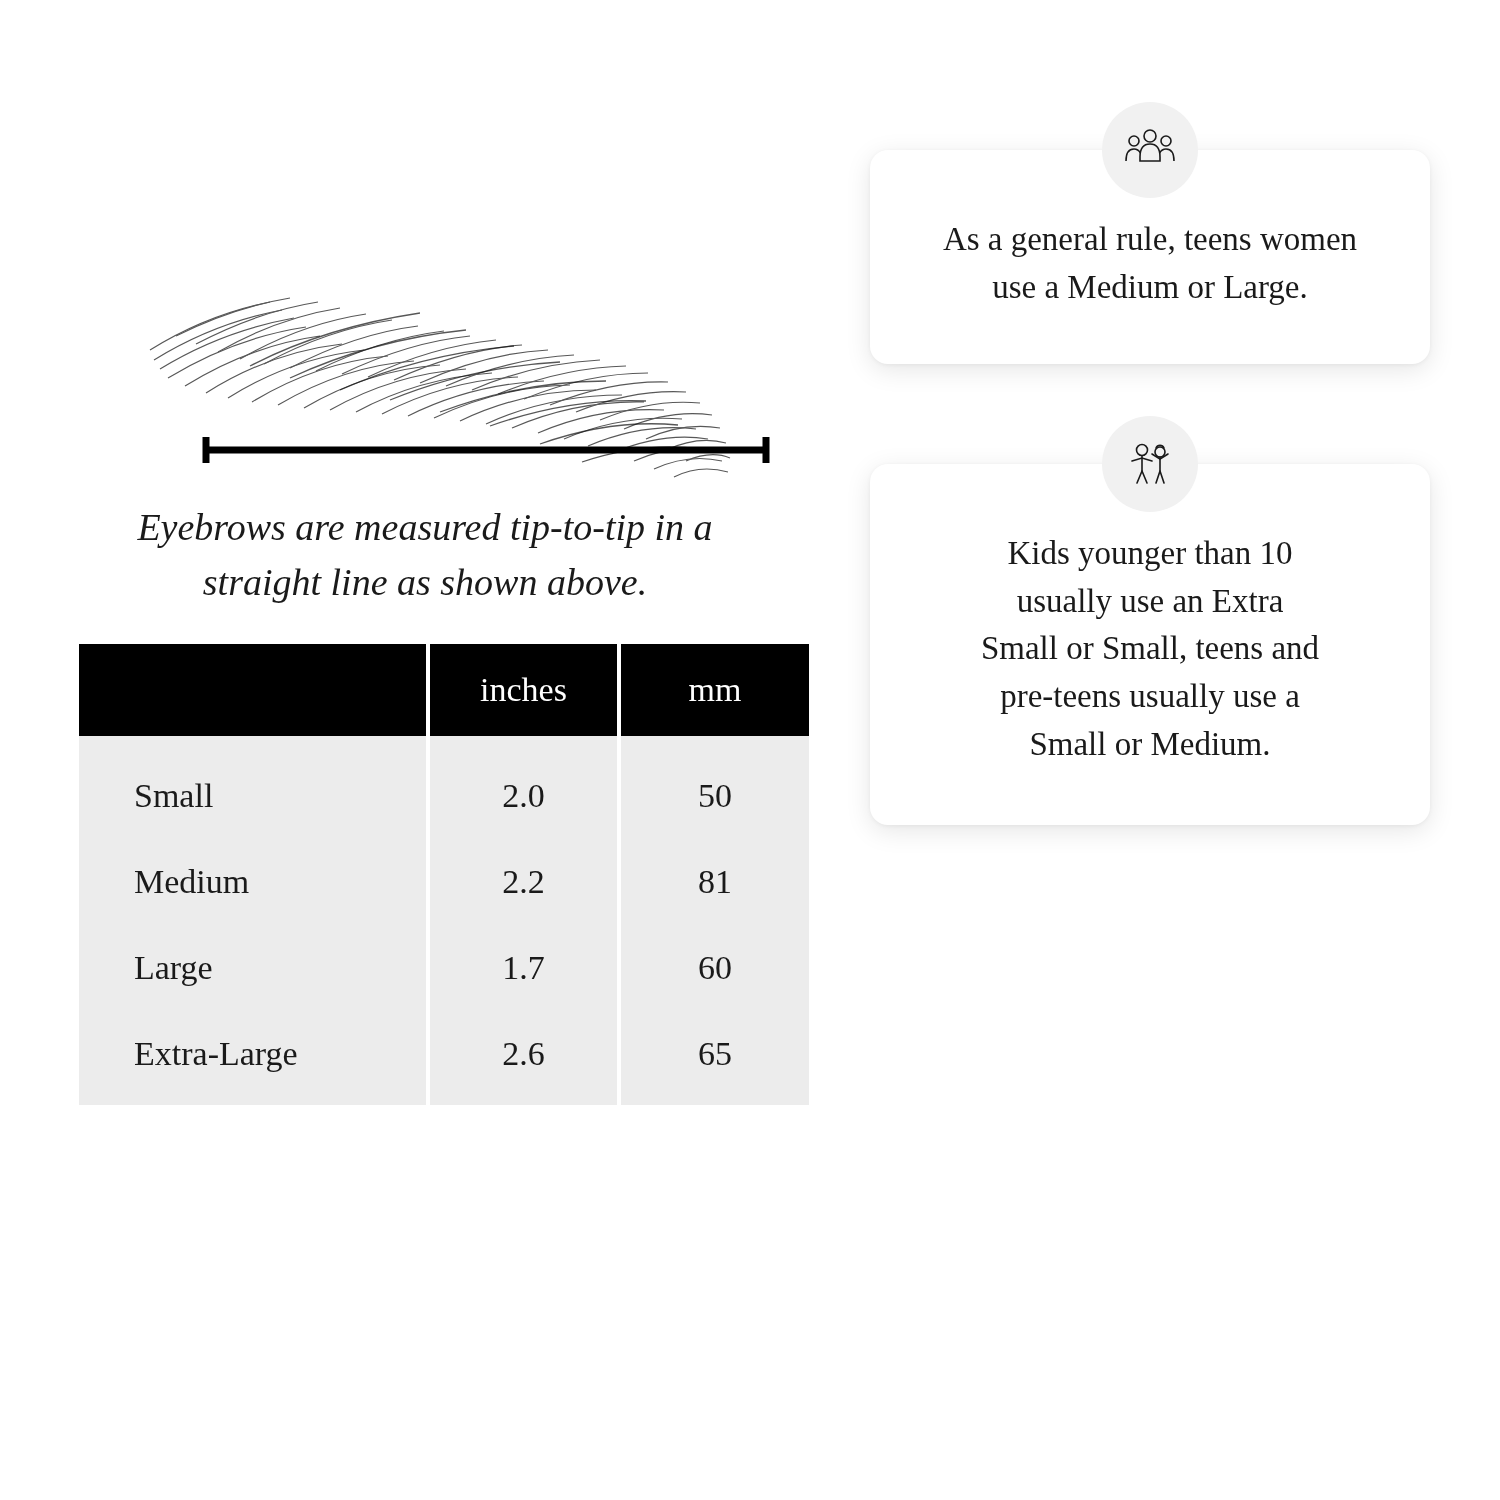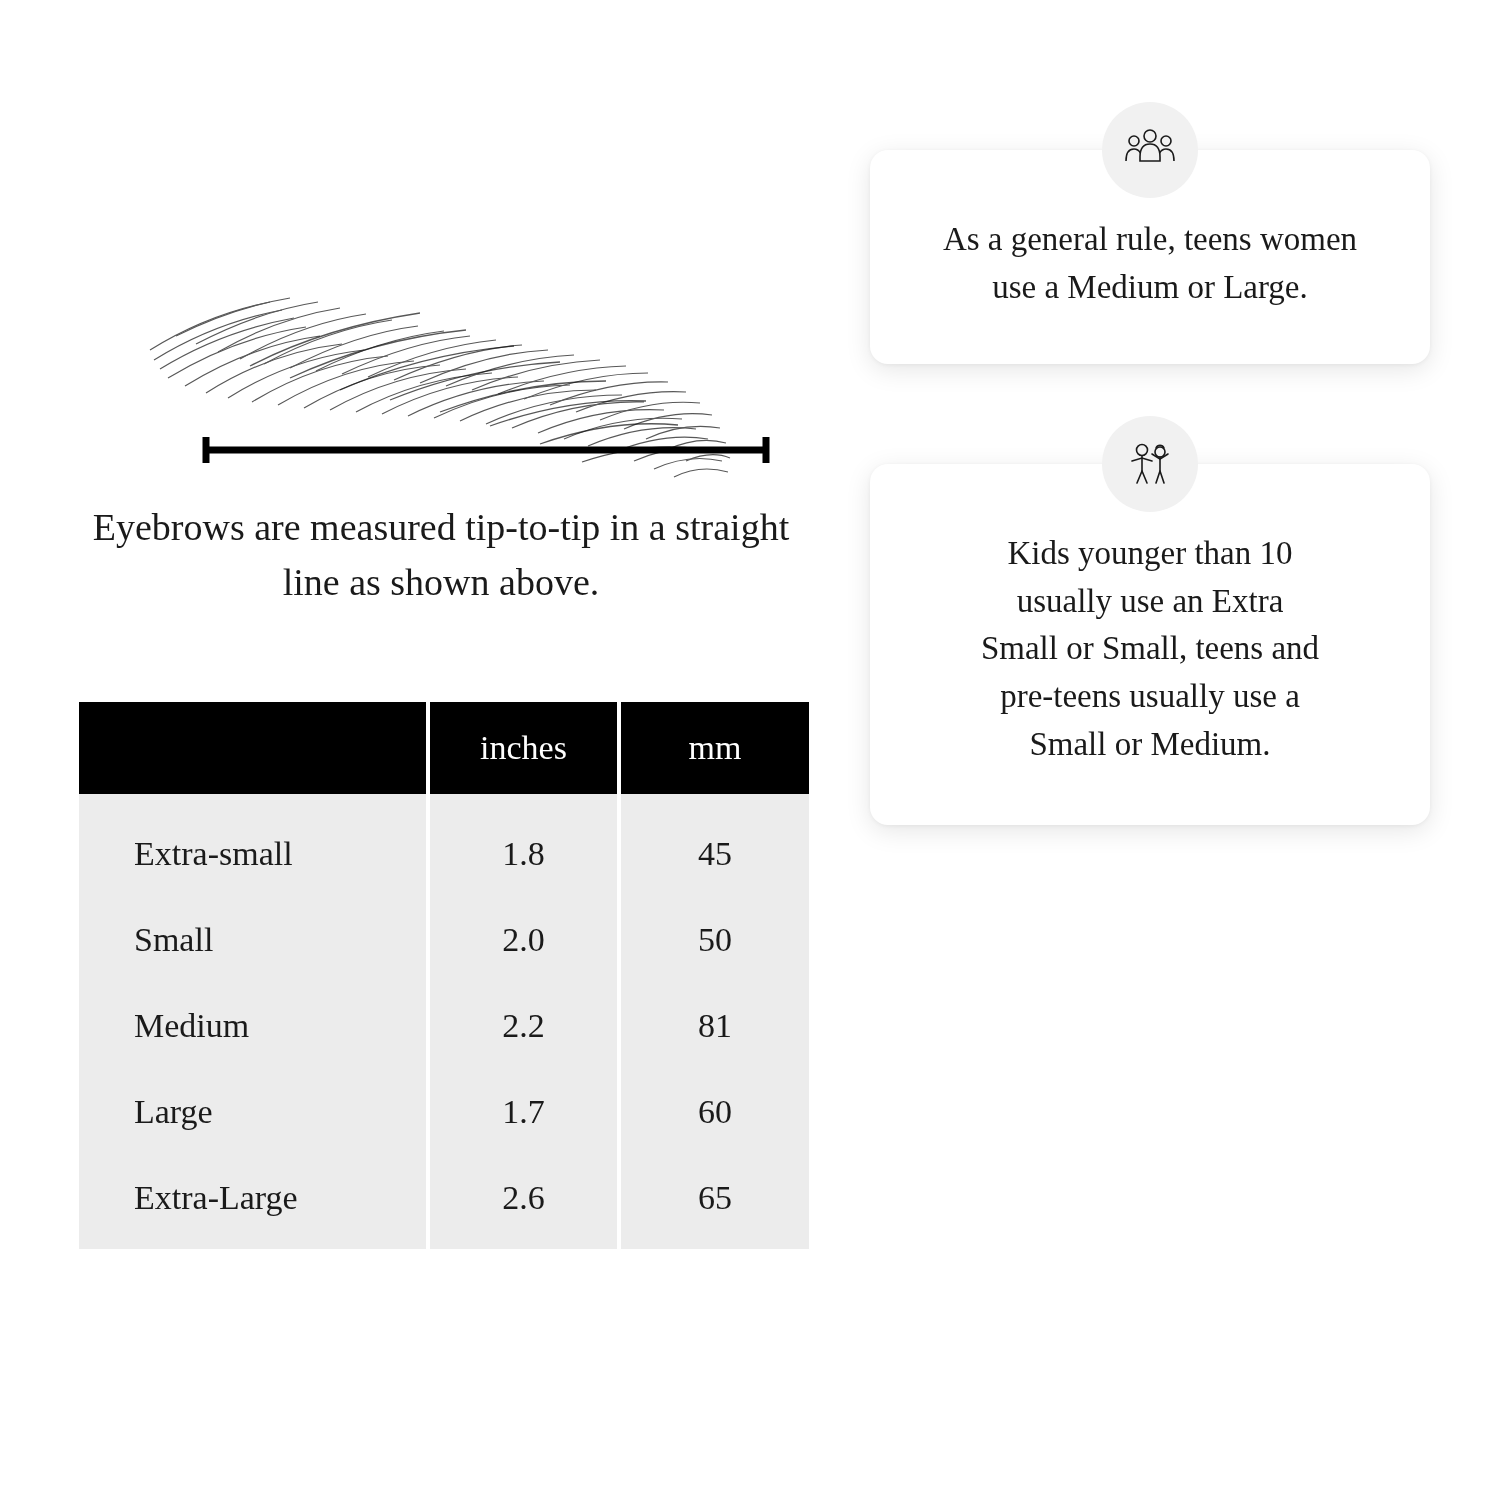--- a/index.html
+++ b/index.html
@@ -49,26 +49,27 @@
     height: 30px;
   }
 
   .caption {
     margin-top: 20px;
     text-align: center;
     font-size: 38px;
     line-height: 1.45;
     color: #1a1a1a;
     width: 700px;
-    margin-left: 16px;
+    margin-left: 0;
+    font-style: italic;
   }
 
   
   .size-table {
-    margin-top: 92px;
+    margin-top: 34px;
     width: 720px;
     border-collapse: separate;
     border-spacing: 4px 0;
     table-layout: fixed;
   }
   .size-table th {
     background: #000000;
     color: #ffffff;
     font-weight: normal;
     font-size: 34px;
@@ -237,25 +238,20 @@
     <table class="size-table">
       <thead>
         <tr>
           <th class="label-head"></th>
           <th class="inches-head">inches</th>
           <th class="mm-head">mm</th>
         </tr>
       </thead>
       <tbody>
         <tr>
-          <td class="name">Extra-small</td>
-          <td class="num">1.8</td>
-          <td class="num">45</td>
-        </tr>
-        <tr>
           <td class="name">Small</td>
           <td class="num">2.0</td>
           <td class="num">50</td>
         </tr>
         <tr>
           <td class="name">Medium</td>
           <td class="num">2.2</td>
           <td class="num">81</td>
         </tr>
         <tr>

